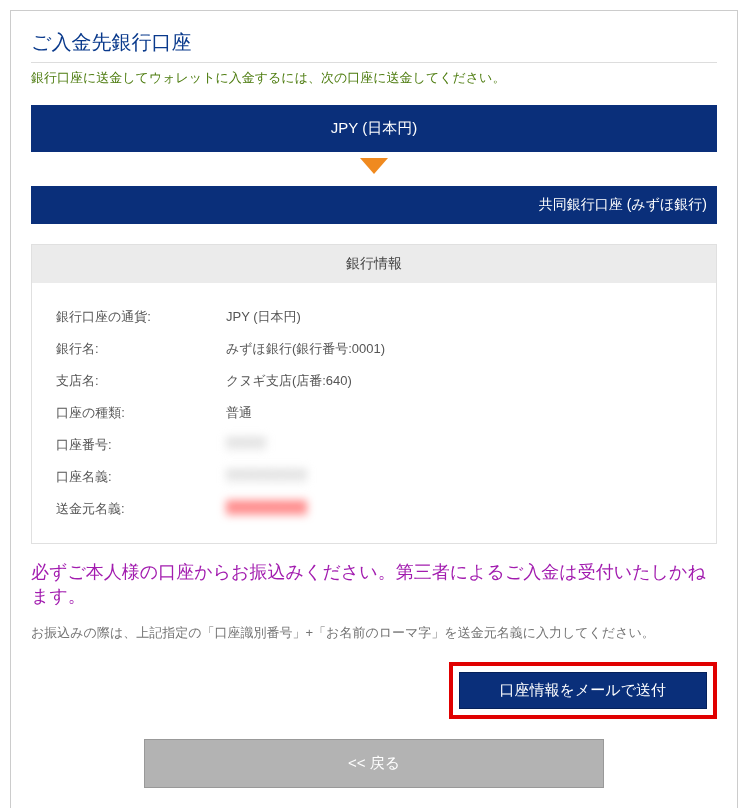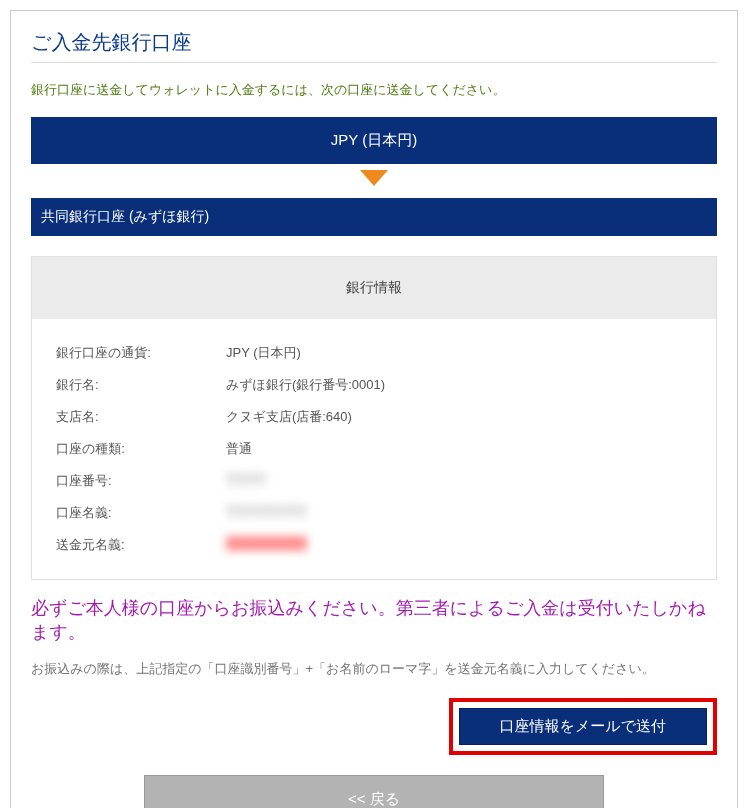--- a/index.html
+++ b/index.html
@@ -12,21 +12,21 @@
       width: 728px;
       border: 1px solid #ccc;
       padding: 18px 20px 20px 20px;
     }
     .page-title {
       color: #0a3a8c;
       font-size: 20px;
       font-weight: normal;
       border-bottom: 1px solid #ddd;
       padding-bottom: 6px;
-      margin-bottom: 18px;
+      margin-bottom: 6px;
     }
     .subtitle {
       color: #4d7c0f;
       font-size: 13px;
       margin-bottom: 18px;
     }
     .currency-banner {
       background: #0a2f7a;
       color: #fff;
       text-align: center;
@@ -35,33 +35,33 @@
       margin-bottom: 2px;
     }
     .arrow-down {
       text-align: center;
       margin: 6px 0 8px 0;
     }
     .arrow-down svg { display: inline-block; }
     .bank-banner {
       background: #0a2f7a;
       color: #fff;
-      text-align: left;
+      text-align: right;
       padding: 10px;
       font-size: 14px;
       margin-bottom: 20px;
     }
     .info-box {
       border: 1px solid #e0e0e0;
       margin-bottom: 16px;
     }
     .info-header {
       background: #ebebeb;
       text-align: center;
-      padding: 22px;
+      padding: 10px;
       font-size: 14px;
       color: #444;
     }
     .info-body {
       padding: 18px 24px;
     }
     .info-row {
       display: flex;
       padding: 7px 0;
       font-size: 13px;

